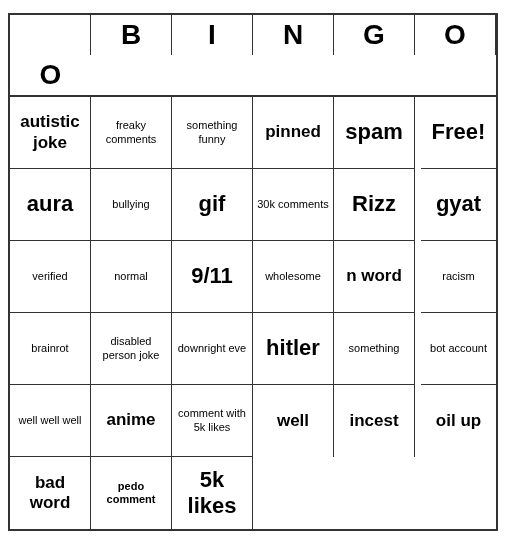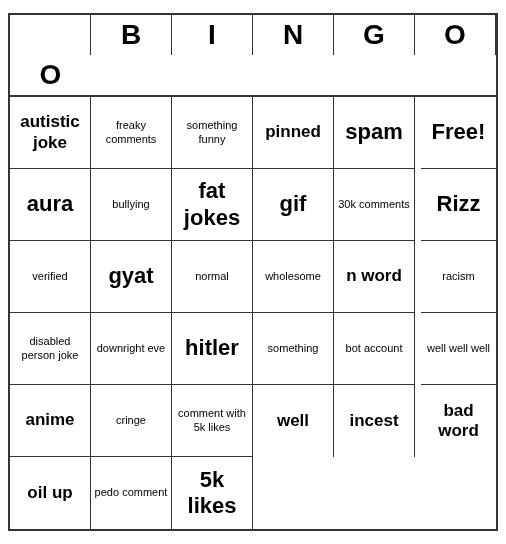--- a/index.html
+++ b/index.html
@@ -42,21 +42,21 @@
       align-items: center;
       justify-content: center;
       text-align: center;
       padding: 4px 3px;
       min-height: 72px;
       font-size: 11px;
       line-height: 1.2;
       word-break: break-word;
     }
     .cell:nth-child(6n) { border-right: none; margin-left: 6px; }
-    .cell:nth-last-child(-n+6) { border-bottom: none; }
+    .cell:nth-last-child(-n+6) { border-bottom: none; font-weight: bold; }
     .cell.large-text { font-size: 22px; font-weight: bold; }
     .cell.medium-text { font-size: 17px; font-weight: bold; }
     .cell.small-text { font-size: 11px; }
   </style>
 </head>
 <body>
 
 <div class="bingo-container">
   <div class="bingo-header">
     <div class="header-cell"></div>
@@ -69,39 +69,39 @@
   </div>
   <div class="bingo-grid">
   <div class="cell medium-text">autistic joke</div>
       <div class="cell small-text">freaky comments</div>
       <div class="cell small-text">something funny</div>
       <div class="cell medium-text">pinned</div>
       <div class="cell large-text">spam</div>
       <div class="cell large-text">Free!</div>
       <div class="cell large-text">aura</div>
       <div class="cell">bullying</div>
-      <div class="cell large-text">fat jokes</div>
       <div class="cell large-text">gif</div>
       <div class="cell small-text">30k comments</div>
       <div class="cell large-text">Rizz</div>
+      <div class="cell large-text">gyat</div>
       <div class="cell">verified</div>
-      <div class="cell large-text">gyat</div>
       <div class="cell">normal</div>
+      <div class="cell large-text">9/11</div>
       <div class="cell small-text">wholesome</div>
       <div class="cell medium-text">n word</div>
       <div class="cell">racism</div>
+      <div class="cell">brainrot</div>
       <div class="cell small-text">disabled person joke</div>
       <div class="cell small-text">downright eve</div>
       <div class="cell large-text">hitler</div>
       <div class="cell small-text">something</div>
       <div class="cell small-text">bot account</div>
       <div class="cell small-text">well well well</div>
       <div class="cell medium-text">anime</div>
-      <div class="cell">cringe</div>
       <div class="cell small-text">comment with 5k likes</div>
       <div class="cell medium-text">well</div>
       <div class="cell medium-text">incest</div>
+      <div class="cell medium-text">oil up</div>
       <div class="cell medium-text">bad word</div>
-      <div class="cell medium-text">oil up</div>
       <div class="cell small-text">pedo comment</div>
       <div class="cell large-text">5k likes</div>
     </div>
 </div>
 
 </body></html>

